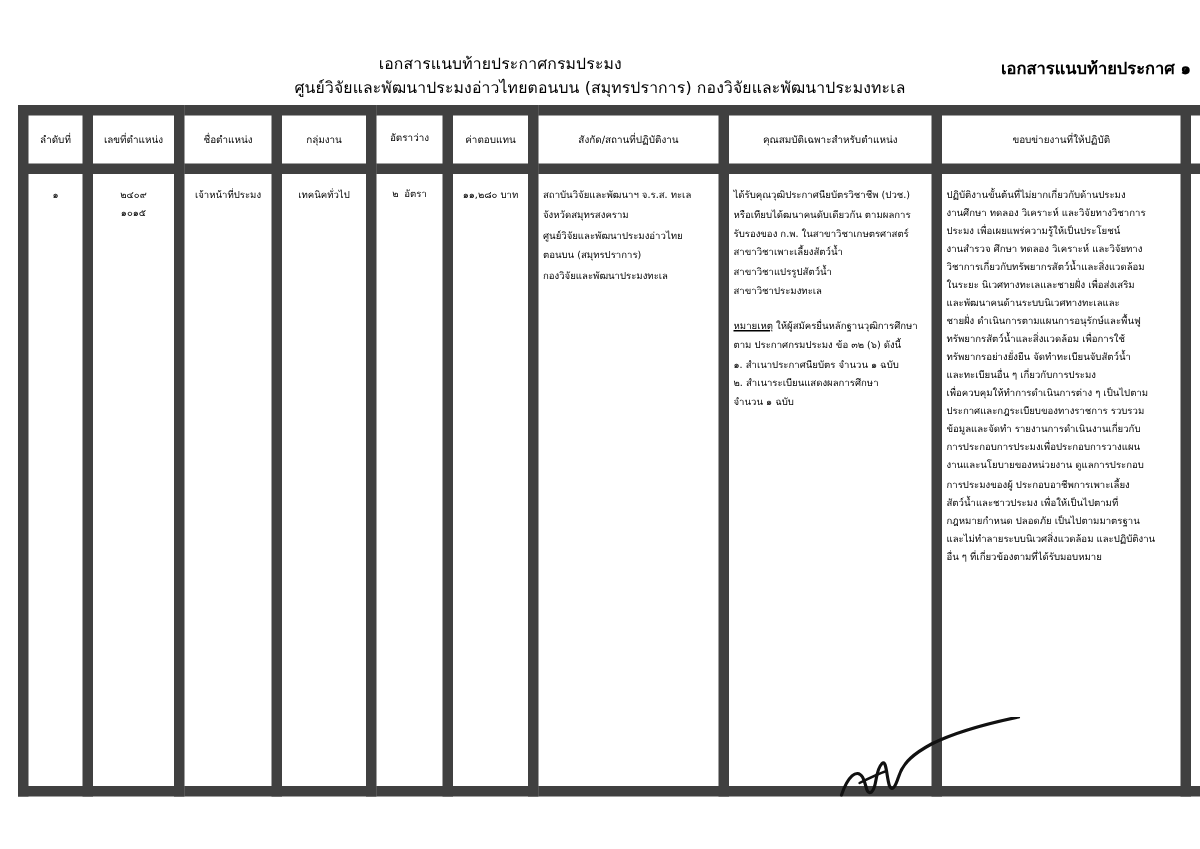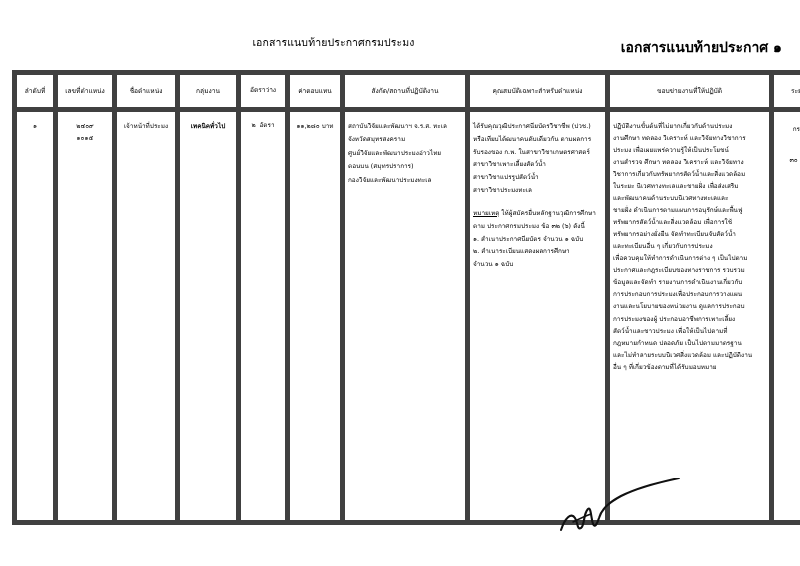--- a/index.html
+++ b/index.html
@@ -35,41 +35,41 @@
   .hdr-center-2 {
     position: absolute;
     left: 0; top: 50px;
     width: 800px;
     text-align: center;
     font-size: 10.5px;
     letter-spacing: .1px;
   }
   .hdr-right {
     position: absolute;
-    right: 18px; top: 36px;
-    font-size: 14px;
+    right: 6px; top: 36px;
+    font-size: 11px;
     font-weight: bold;
   }
 
   
   .tbl-wrap {
     position: absolute;
     left: 12px;
     top: 70px;
     width: 776px;
     height: 430px;
   }
   table.doc {
     border-collapse: collapse;
     width: 776px;
     table-layout: fixed;
     font-size: 6.4px;
   }
   table.doc td, table.doc th {
-    border: 5px solid #404040;
+    border: 7px solid #404040;
     padding: 0;
     vertical-align: top;
   }
   table.doc thead th {
     height: 28px;
     text-align: center;
     vertical-align: middle;
     font-weight: normal;
     font-size: 6.6px;
     line-height: 1.25;
@@ -77,21 +77,21 @@
   }
   table.doc tbody td {
     height: 400px;
     padding: 8px 3px 0 3px;
   }
 
   
   .c-no      { width: 34px; }
   .c-posno   { width: 52px; }
   .c-posname { width: 56px; }
-  .c-group   { width: 54px; font-weight: bold; }
+  .c-group   { width: 54px; }
   .c-vacant  { width: 42px; font-family: Liberation Mono, monospace; }
   .c-pay     { width: 48px; }
   .c-unit    { width: 118px; }
   .c-qual    { width: 133px; }
   .c-scope   { width: 157px; }
   .c-period  { width: 82px; }
 
   .cell-center { text-align: center; }
   .cell-left   { text-align: left; }
 
@@ -128,20 +128,21 @@
     height: 70px;
     pointer-events: none;
   }
 </style>
 </head>
 <body>
 
 <div class="page">
 
   <div class="hdr-center-1">เอกสารแนบท้ายประกาศกรมประมง</div>
+  <div class="hdr-center-2">ศูนย์วิจัยและพัฒนาประมงอ่าวไทยตอนบน (สมุทรปราการ) กองวิจัยและพัฒนาประมงทะเล</div>
   <div class="hdr-right">เอกสารแนบท้ายประกาศ ๑</div>
 
   <div class="tbl-wrap">
     <table class="doc">
       <thead>
         <tr>
           <th class="c-no">ลำดับที่</th>
           <th class="c-posno">เลขที่ตำแหน่ง</th>
           <th class="c-posname">ชื่อตำแหน่ง</th>
           <th class="c-group">กลุ่มงาน</th>

